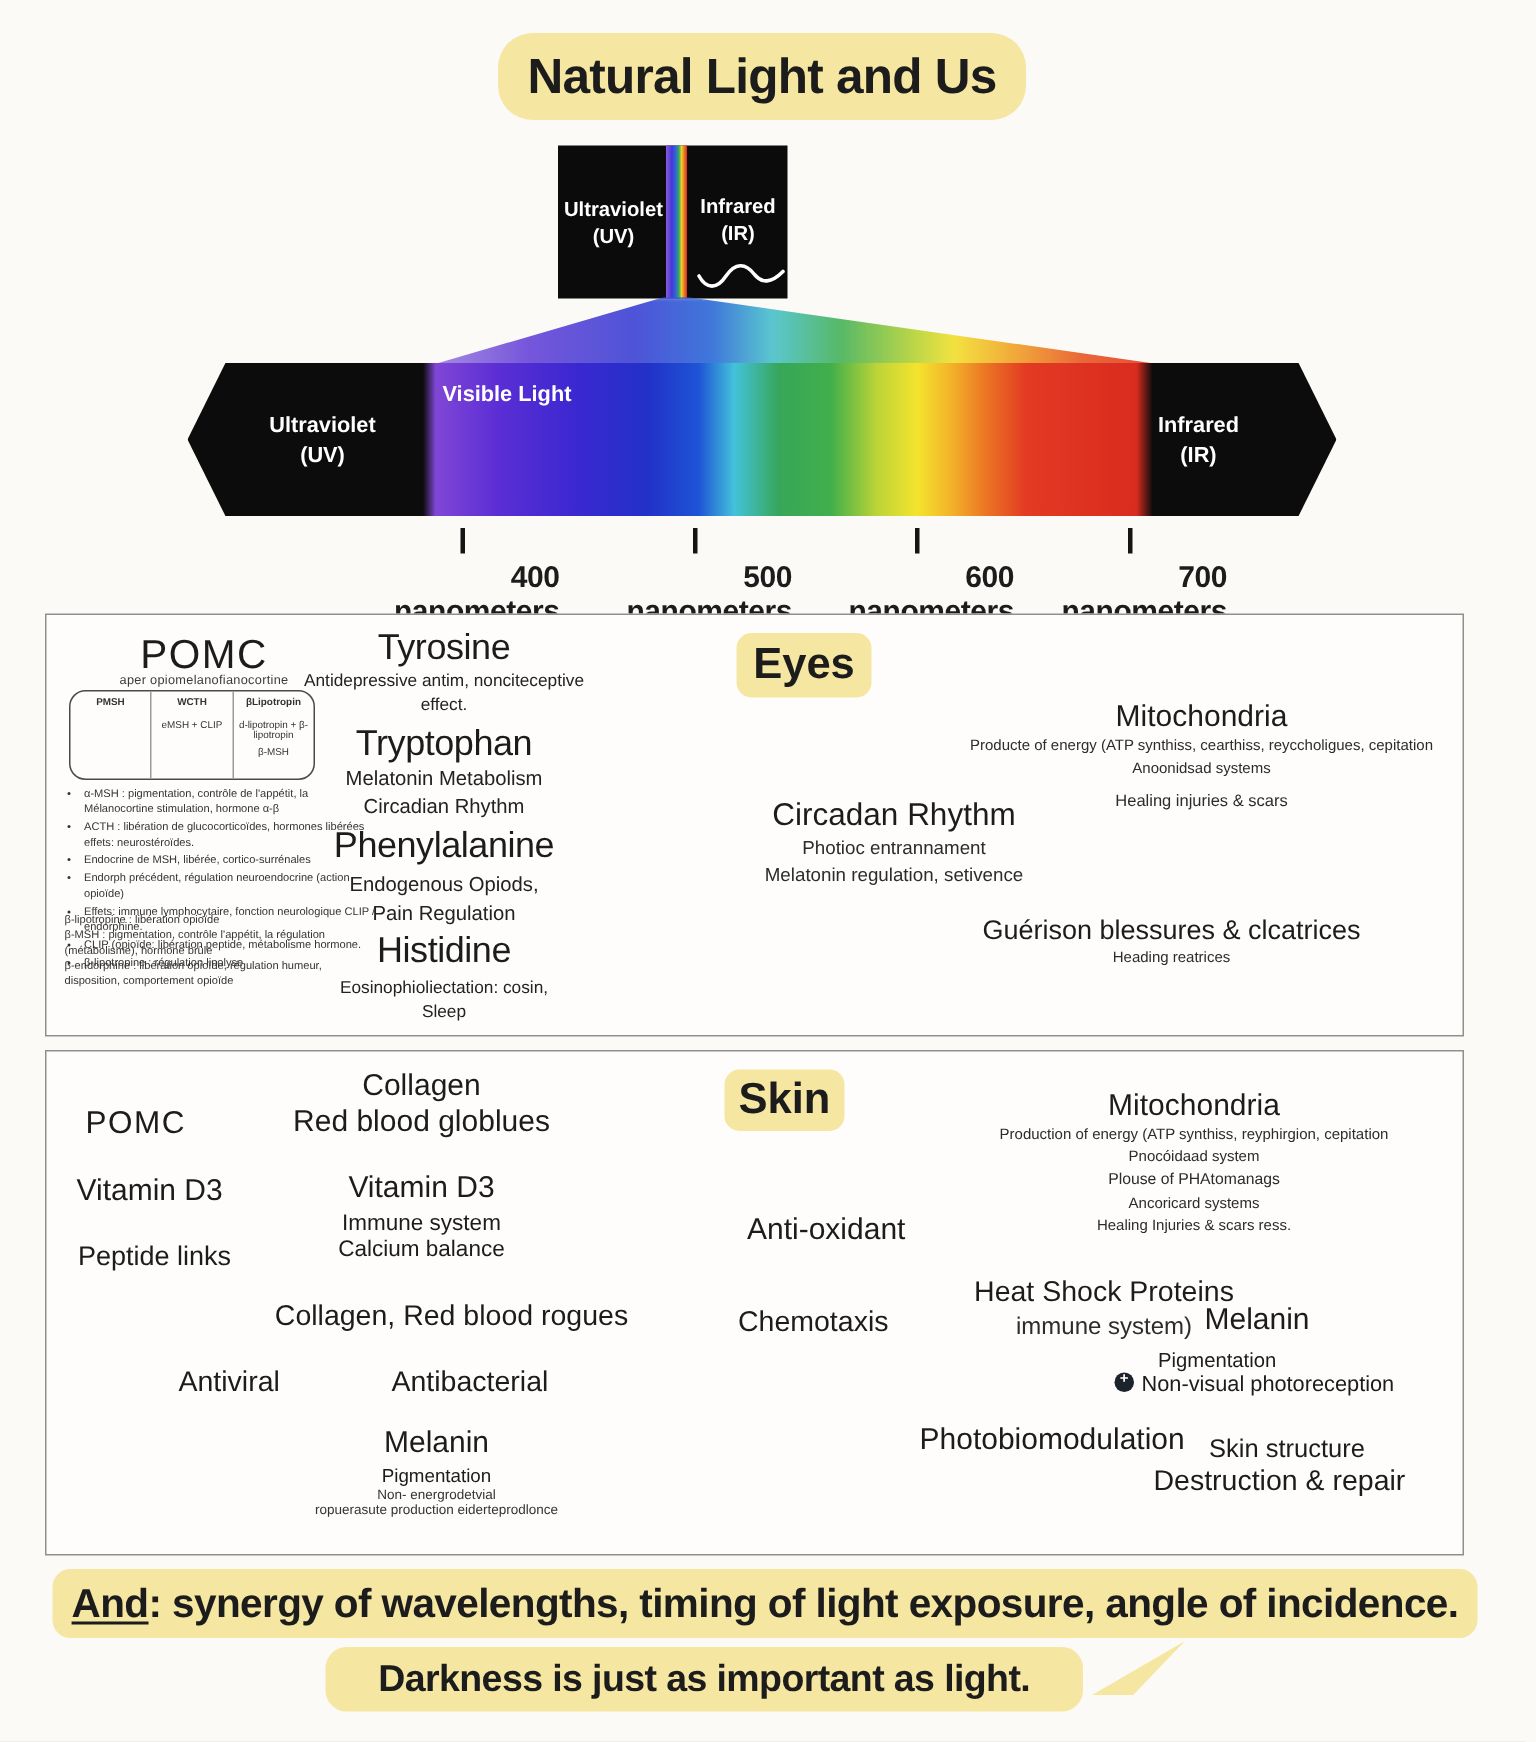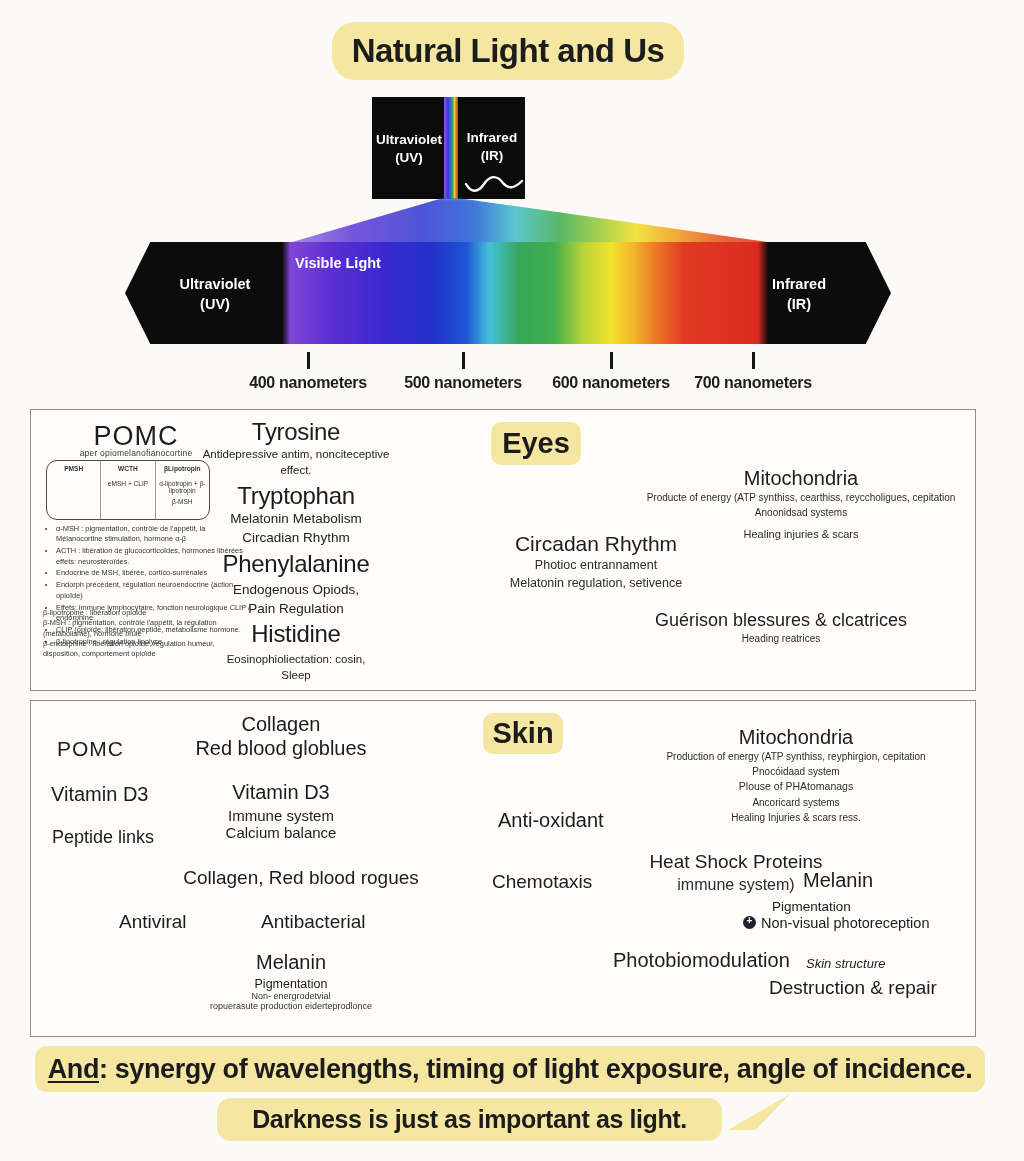--- a/index.html
+++ b/index.html
@@ -29,21 +29,21 @@
          #0c0c0c 0%,#0c0c0c 20.5%,
          #8046d6 21.6%,#5b2ed4 27%,#3a28d0 34%,#2231c8 40%,
          #1e54d6 44.5%,#43c2da 47.6%,
          #37a659 51.5%,#41af4b 56%,
          #bcd437 60%,#f4e42d 63.5%,#f2b229 66.5%,#ec7524 69.5%,
          #e23a23 73%,#da2b1f 82.6%,
          #0c0c0c 84%,#0c0c0c 100%);}
   .banner-lbl{font-size:14.5px;line-height:1.35;}
   
   .tick{width:2.5px;height:17px;background:#151515;top:352px;}
-  .tick-lbl{top:374px;width:130px;font-size:16px;font-weight:bold;text-align:center;letter-spacing:-0.3px;}
+  .tick-lbl{top:374px;width:130px;font-size:20px;font-weight:bold;text-align:right;letter-spacing:-0.3px;}
   
   .panel{border:1.5px solid #8f8f8f;background:#fefdfb;}
   .eyes-panel{left:30px;top:409px;width:944px;height:280px;}
   .skin-panel{left:30px;top:700px;width:944px;height:335px;}
   .hl-pill{display:flex;align-items:center;justify-content:center;font-weight:bold;font-size:29px;border-radius:10px;background:#f5e6a2;}
   
   .pomc-title{font-size:27px;letter-spacing:1px;}
   .pomc-sub{font-size:8.5px;color:#3a3a3a;letter-spacing:0.2px;}
   .pomc-table{border:1.5px solid #4a4a4a;border-radius:11px;display:flex;font-size:6.6px;color:#333;}
   .pomc-col{padding:4px 3px;flex:1;text-align:center;}
@@ -241,21 +241,21 @@
     </div>
     <div class="abs" style="left:461px;top:170px;font-size:19px;">Chemotaxis</div>
     <div class="abs h-lg" style="left:772px;top:168px;">Melanin</div>
 
     <div class="abs" style="left:741px;top:198px;font-size:13.5px;">Pigmentation</div>
     <div class="abs" style="left:712px;top:214px;font-size:14.5px;">
       <span class="plus-circle"></span><span>Non-visual photoreception</span>
     </div>
 
     <div class="abs h-lg" style="left:582px;top:248px;">Photobiomodulation</div>
-    <div class="abs" style="left:775px;top:255px;font-size:13px;font-style:italic;">Skin structure</div>
+    <div class="abs" style="left:775px;top:255px;font-size:17px;">Skin structure</div>
     <div class="abs" style="left:738px;top:276px;font-size:19px;">Destruction &amp; repair</div>
   </div>
 
   <div class="abs pill foot-band">
     <span><u>And</u><span>: synergy of wavelengths, timing of light exposure, angle of incidence.</span></span>
   </div>
   <div class="abs bubble-tail"></div>
   <div class="abs pill foot-bubble">Darkness is just as important as light.</div>
 
 </div>

